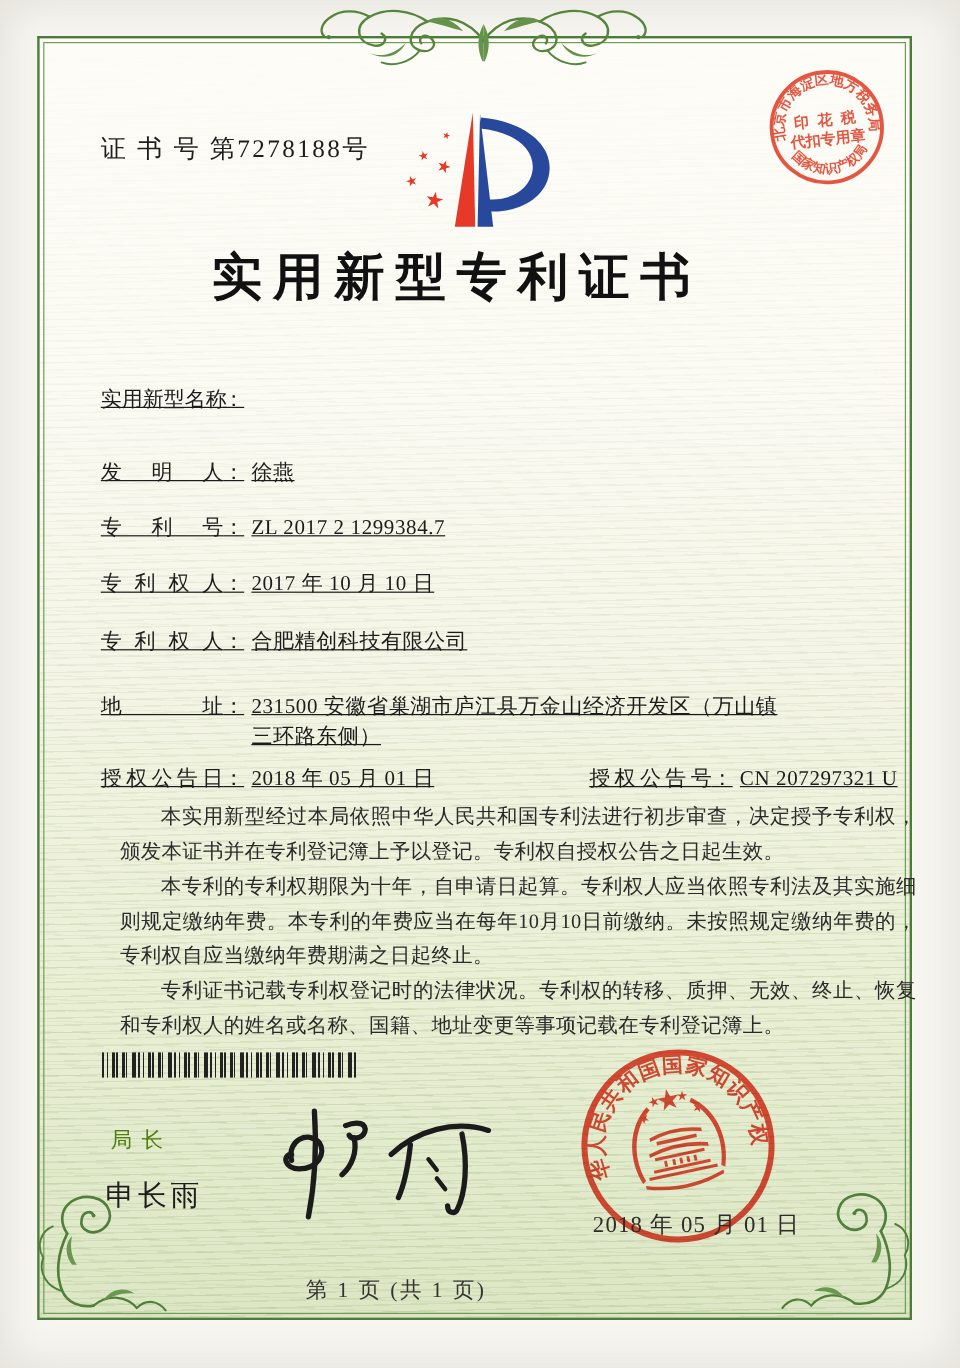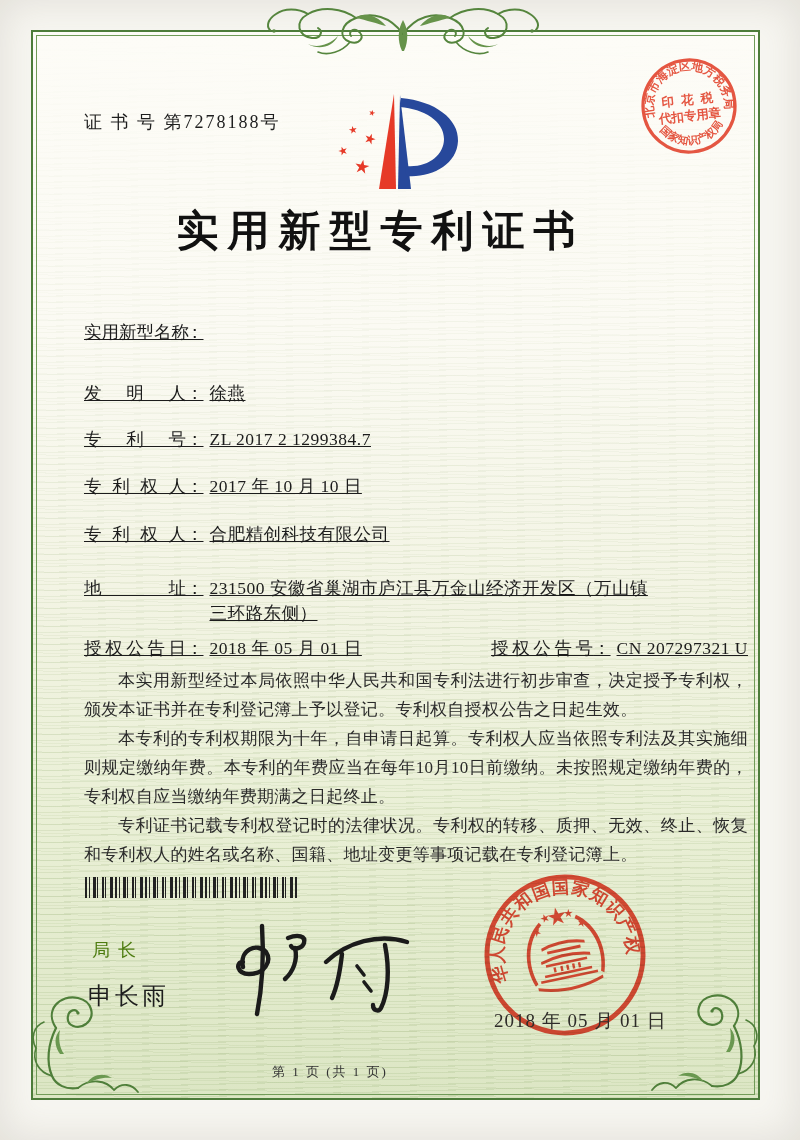--- a/index.html
+++ b/index.html
@@ -24,42 +24,42 @@
     position:absolute;inset:0;
     background:
       repeating-linear-gradient(178.5deg, rgba(128,160,92,.16) 0 1.2px, rgba(255,255,255,0) 1.2px 6px),
       repeating-linear-gradient(181.5deg, rgba(128,160,92,.10) 0 1px, rgba(255,255,255,0) 1px 9px);
     -webkit-mask-image:linear-gradient(180deg,transparent 0%,rgba(0,0,0,.25) 22%,rgba(0,0,0,.7) 55%,#000 85%);
     mask-image:linear-gradient(180deg,transparent 0%,rgba(0,0,0,.25) 22%,rgba(0,0,0,.7) 55%,#000 85%);
     pointer-events:none;
   }
   svg text{font-family:"Liberation Serif","DejaVu Serif",serif;}
   
-  .cert-no{position:absolute;left:84px;top:110px;font-size:18px;letter-spacing:2px;color:#1e1e1e;}
+  .cert-no{position:absolute;left:84px;top:110px;font-size:21px;letter-spacing:2px;color:#1e1e1e;}
   .logo{position:absolute;left:325px;top:88px;}
   .title{
     position:absolute;left:0;top:203px;width:761px;text-align:center;
     font-size:42px;font-weight:bold;letter-spacing:9px;color:#111;
   }
   
   .fields{position:absolute;left:84px;top:320px;width:664px;font-size:17.5px;color:#1c1c1c;text-decoration:underline;}
   .frow{display:flex;align-items:flex-start;line-height:24px;margin-bottom:22px;}
   .frow.r1{margin-bottom:37px}
   .frow.r3{margin-bottom:23px}
   .frow.r4{margin-bottom:24px}
   .frow.r5{margin-bottom:30px}
   .frow.r6{margin-bottom:10px}
   .f-label{display:inline-block;width:102px;text-align:justify;text-align-last:justify;white-space:nowrap;}
   .f-colon{display:inline-block;margin-right:6px;}
   .f-value{letter-spacing:.5px;}
   .f-value.addr{display:inline-block;width:452px;line-height:25px;}
   .pair-right{margin-left:auto;display:flex;}
   
   .body-text{
-    position:absolute;left:84px;top:666px;width:664px;
+    position:absolute;left:100px;top:666px;width:664px;
     font-size:17px;line-height:29px;color:#2a2a2a;text-align:justify;letter-spacing:.3px;
   }
   .body-text p{margin:0;text-indent:2em;}
   
   .barcode{
     position:absolute;left:85px;top:877px;width:212px;height:21px;
     background:
       repeating-linear-gradient(90deg,
         #222 0 2px,transparent 2px 4px,
         #222 4px 5px,transparent 5px 8px,
@@ -77,21 +77,21 @@
   .seal{position:absolute;left:470px;top:860px;mix-blend-mode:multiply;opacity:.93;}
   .seal-date{position:absolute;left:494px;top:1008px;font-size:19px;letter-spacing:1px;color:#2e2c29;}
   .tax-stamp{position:absolute;left:631px;top:48px;mix-blend-mode:multiply;opacity:.9;}
   
   .orn-top{position:absolute;left:258px;top:4px;}
   .orn-bl{position:absolute;left:26px;top:988px;}
   .orn-br{position:absolute;left:649px;top:986px;}
   
   .footer{
     position:absolute;left:31px;top:1063px;width:598px;text-align:center;
-    font-size:13px;letter-spacing:2px;color:#333;
+    font-size:18px;letter-spacing:2px;color:#333;
   }
 </style>
 </head>
 <body>
 
 <svg width="0" height="0" style="position:absolute" aria-hidden="true">
   <defs>
     <path id="star5" d="M0,-10 L2.23,-3.07 9.51,-3.09 3.61,1.17 5.88,8.09 0,3.8 -5.88,8.09 -3.61,1.17 -9.51,-3.09 -2.23,-3.07 Z"></path>
     <g id="orn-half" stroke="#55853d" stroke-width="2" fill="none" stroke-linecap="round">
       <path d="M145,30 C132,12 114,8 98,14 C82,20 80,34 92,38 C102,41 108,32 100,27 C95,24 90,28 93,32"></path>

